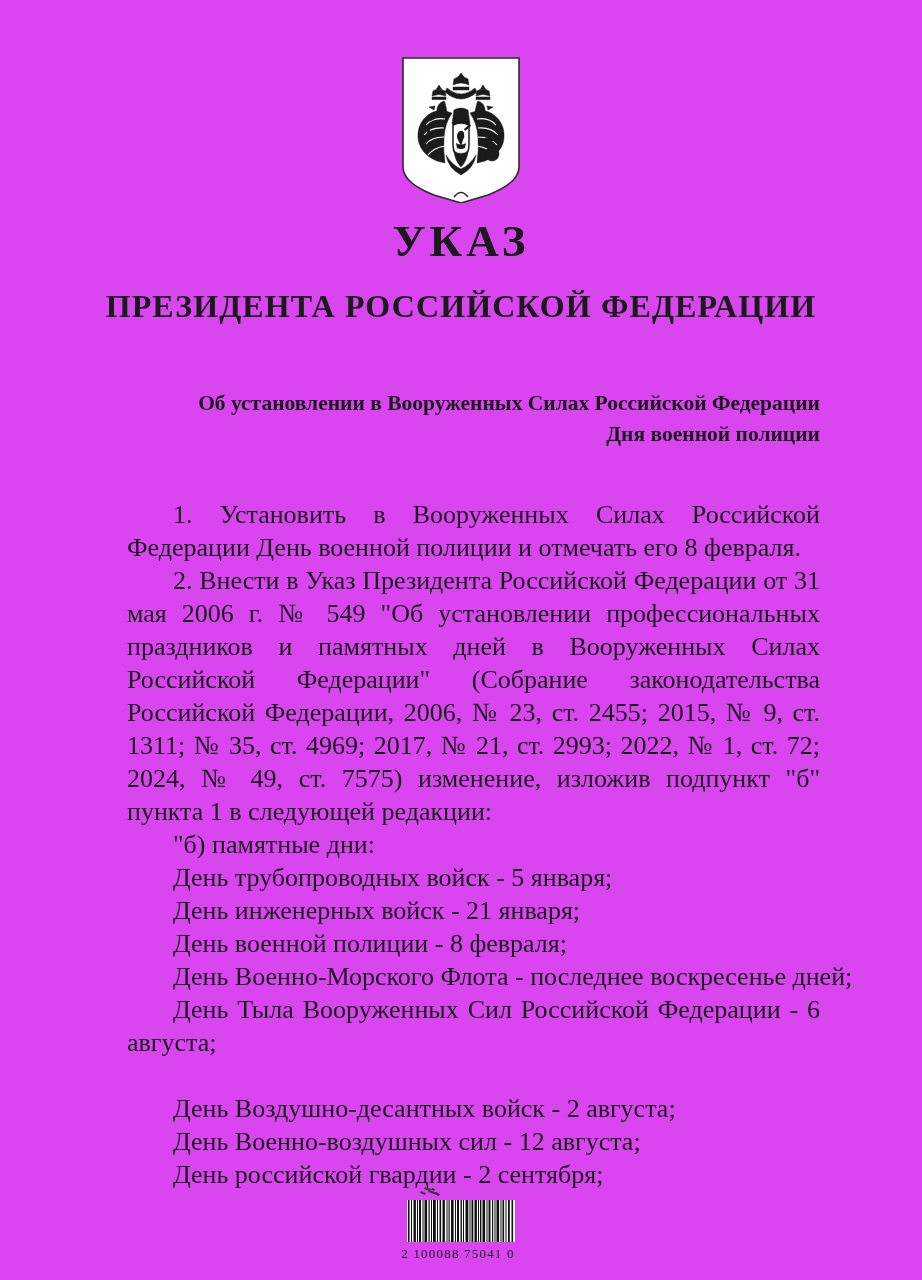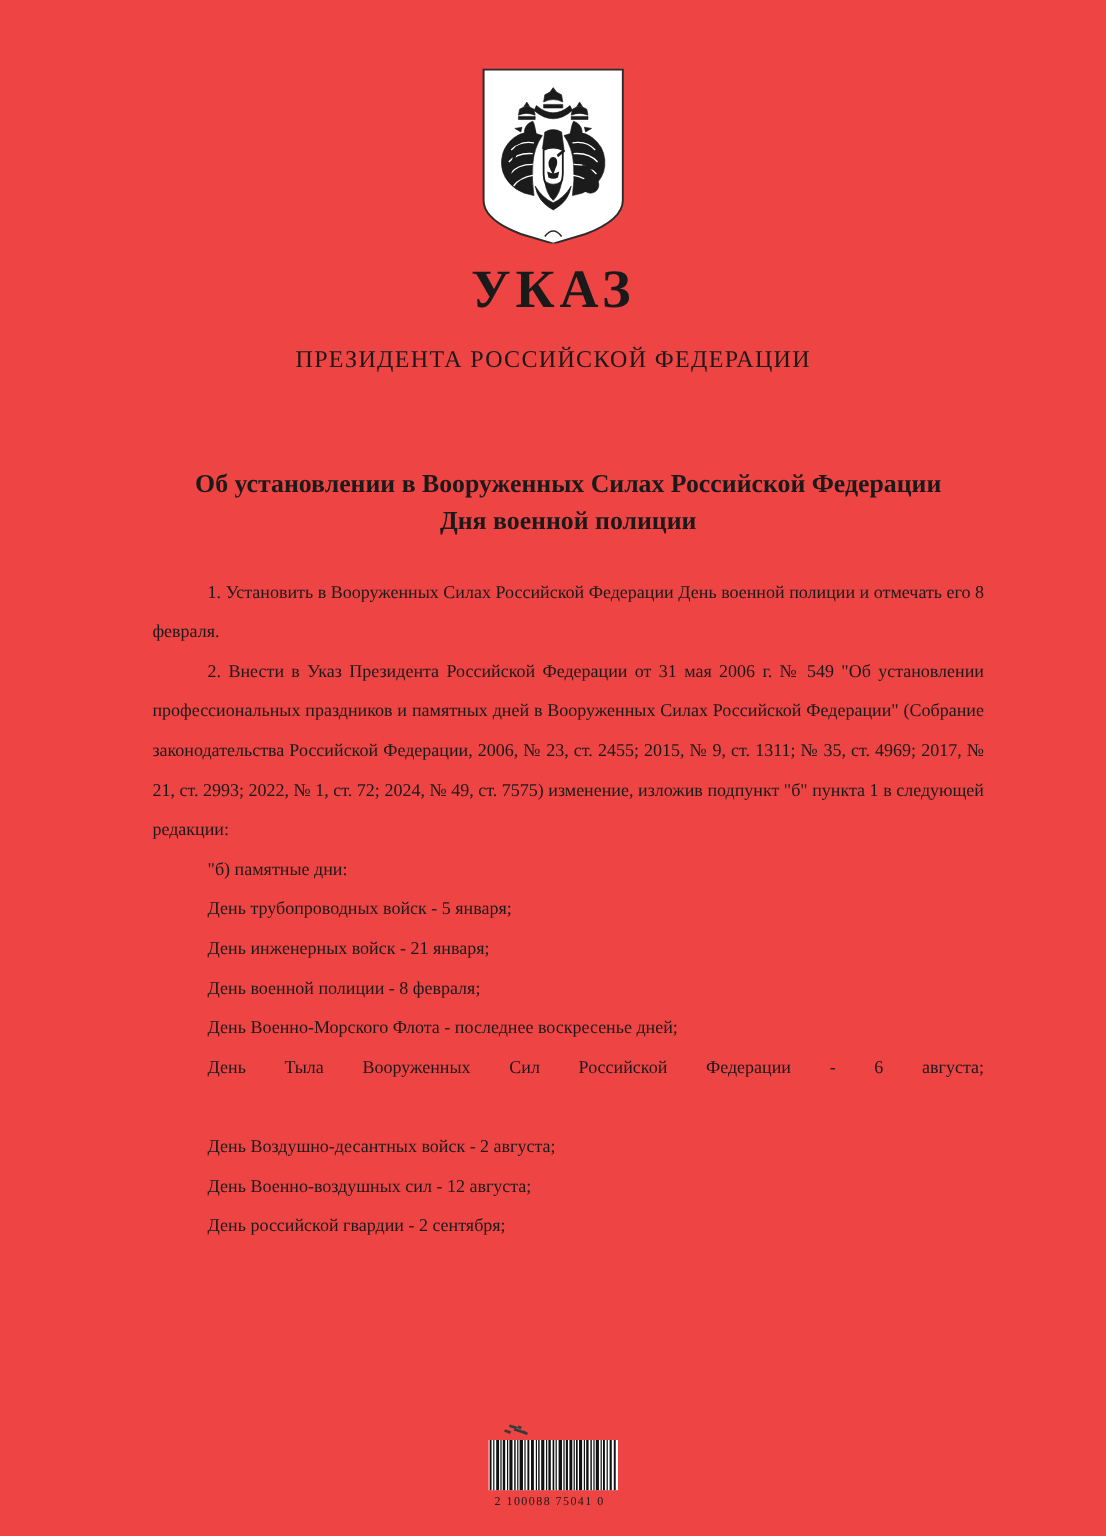--- a/index.html
+++ b/index.html
@@ -14,21 +14,21 @@
     position: relative;
     font-family: "Liberation Serif", "DejaVu Serif", serif;
     color: #1a1a1a;
     overflow: hidden;
   }
 
   .page {
     position: relative;
     width: 922px;
     height: 1280px;
-    background: #ef4444;
+    background: #d946ef;
   }
 
   
   .emblem-wrap {
     position: absolute;
     left: 0;
     right: 0;
     top: 55px;
     display: flex;
     justify-content: center;
@@ -48,47 +48,47 @@
     text-align: center;
   }
   .doc-title {
     font-size: 45px;
     font-weight: 700;
     letter-spacing: 4px;
     line-height: 1.05;
     margin: 0;
   }
   .doc-subtitle {
-    font-size: 20px;
-    font-weight: 400;
+    font-size: 32px;
+    font-weight: 700;
     letter-spacing: 1.1px;
     margin: 24px 0 0 0;
     line-height: 1.1;
   }
 
   
   .heading {
     position: absolute;
     left: 127px;
     width: 693px;
     top: 388px;
     text-align: center;
     font-size: 21.5px;
     font-weight: 700;
     line-height: 31px;
   }
-  .heading div { white-space: nowrap; }
+  .heading div { white-space: nowrap; text-align: right; }
 
   
   .body-text {
     position: absolute;
     left: 127px;
     width: 693px;
-    top: 478px;
-    font-size: 15px;
+    top: 498px;
+    font-size: 26px;
     line-height: 33px;
   }
   p.para {
     margin: 0;
     text-align: justify;
     text-justify: inter-word;
     text-indent: 46px;
   }
   
   p.item {
@@ -129,21 +129,21 @@
     width: 30px;
     height: 13px;
     margin-left: -62px;
     margin-bottom: 1px;
   }
   .barcode-bars {
     display: block;
   }
   .barcode-digits {
     margin-top: 4px;
-    font-size: 10px;
+    font-size: 13px;
     letter-spacing: 1.2px;
     font-family: "Liberation Serif", "DejaVu Serif", serif;
     color: #1a1a1a;
     margin-left: -6px;
   }
 </style>
 </head>
 <body>
 
 <div class="page">

